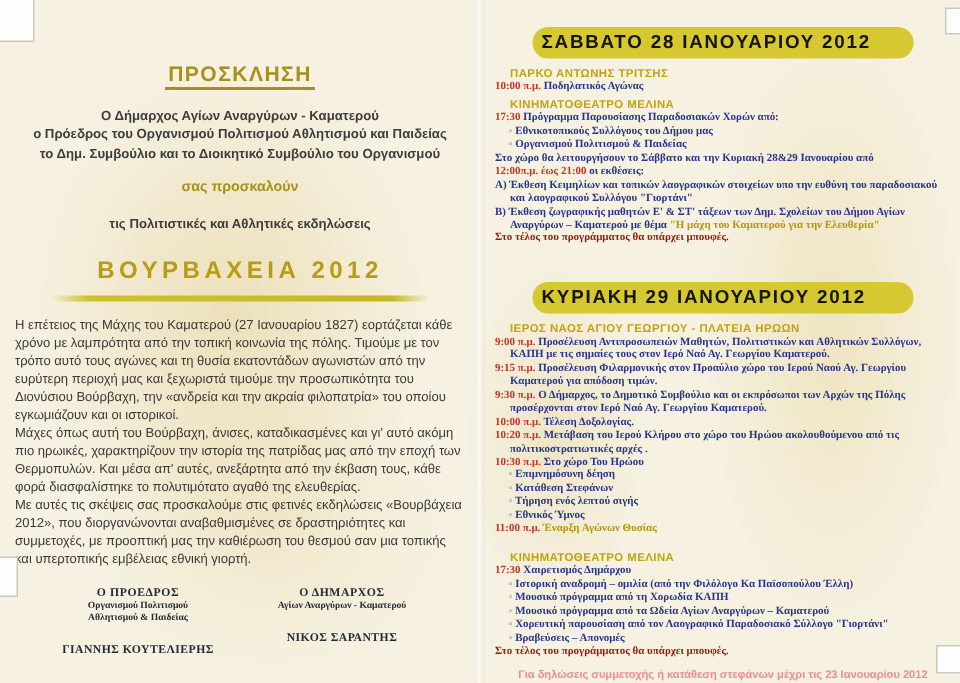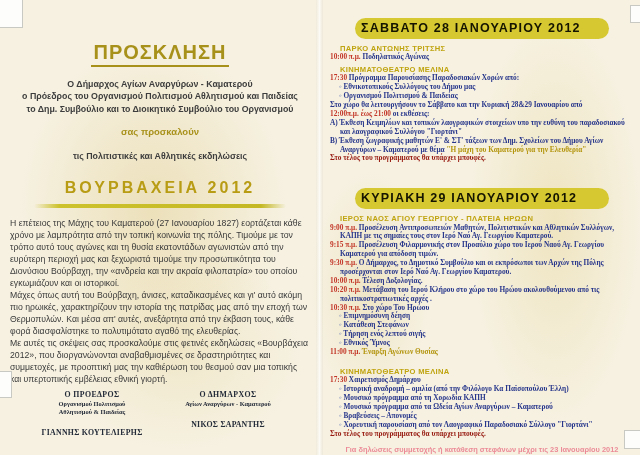--- a/index.html
+++ b/index.html
@@ -29,21 +29,21 @@
   .c-tr{right:-1px;top:5px;width:10px;height:16px;border-right:none;}
   .c-bl{left:-1px;top:371px;width:11px;height:25px;}
   .c-br{right:-1px;bottom:6px;width:15px;height:17px;}
 
   .col{position:relative;width:320px;height:455px;box-sizing:border-box;}
   .col.left{display:flex;flex-direction:column;padding:13px 10px 12px 10px;}
   .col.right{padding:18px 6px 8px 10px;box-sizing:border-box;}
 
   
   .ctr{text-align:center;}
-  .main-title{font-size:20px;font-weight:bold;color:#a8911a;letter-spacing:1px;
+  .main-title{font-size:14px;font-weight:bold;color:#a8911a;letter-spacing:1px;
               display:inline-block;border-bottom:2px solid #a8911a;padding:0 2px 1px 2px;margin-top:28px;}
   .intro{margin-top:11px;font-size:8.8px;line-height:1.4;font-weight:bold;color:#3d3d3d;}
   .invite-phrase{margin-top:11px;font-size:9.5px;font-weight:bold;color:#a8911a;}
   .attend{margin-top:13px;font-size:8.8px;line-height:1.4;font-weight:bold;color:#3d3d3d;}
   .event-title{margin-top:17px;font-size:16px;font-weight:bold;color:#b89c14;letter-spacing:3px;}
   .event-sub{margin-top:3px;font-size:8.8px;line-height:1.38;font-weight:bold;color:#3d3d3d;}
   .gold-divider{margin:7px auto 0 auto;width:252px;height:3.5px;border-radius:2px;
       background:linear-gradient(90deg, rgba(205,194,40,0), #cdc22c 10%, #c4b824 90%, rgba(205,194,40,0));}
   .paras{margin-top:9px;font-size:8.7px;line-height:1.38;color:#3a3a3a;}
   .paras p{margin:0;}
@@ -155,22 +155,22 @@
         <div class="pl k-bullet"><span class="blt">◦ </span><span class="txt">Κατάθεση Στεφάνων</span></div>
         <div class="pl k-bullet"><span class="blt">◦ </span><span class="txt">Τήρηση ενός λεπτού σιγής</span></div>
         <div class="pl k-bullet"><span class="blt">◦ </span><span class="txt">Εθνικός Ύμνος</span></div>
         <div class="pl k-entry-gold"><span class="time">11:00 π.μ. </span><span class="txt">Έναρξη Αγώνων Θυσίας</span></div>
         <div class="pl k-spacer"></div>
         <div class="pl k-venue"><span class="txt">ΚΙΝΗΜΑΤΟΘΕΑΤΡΟ ΜΕΛΙΝΑ</span></div>
         <div class="pl k-entry"><span class="time">17:30 </span><span class="txt">Χαιρετισμός Δημάρχου</span></div>
         <div class="pl k-bullet"><span class="blt">◦ </span><span class="txt">Ιστορική αναδρομή – ομιλία (από την Φιλόλογο Κα Παϊσοπούλου Έλλη)</span></div>
         <div class="pl k-bullet"><span class="blt">◦ </span><span class="txt">Μουσικό πρόγραμμα από τη Χορωδία ΚΑΠΗ</span></div>
         <div class="pl k-bullet"><span class="blt">◦ </span><span class="txt">Μουσικό πρόγραμμα από τα Ωδεία Αγίων Αναργύρων – Καματερού</span></div>
+        <div class="pl k-bullet"><span class="blt">◦ </span><span class="txt">Χορευτική  παρουσίαση από τον Λαογραφικό Παραδοσιακό Σύλλογο "Γιορτάνι"</span></div>
         <div class="pl k-bullet"><span class="blt">◦ </span><span class="txt">Βραβεύσεις – Απονομές</span></div>
-        <div class="pl k-bullet"><span class="blt">◦ </span><span class="txt">Χορευτική  παρουσίαση από τον Λαογραφικό Παραδοσιακό Σύλλογο "Γιορτάνι"</span></div>
         <div class="pl k-note"><span class="txt">Στο τέλος του προγράμματος θα υπάρχει μπουφές.</span></div>
       </div>
 
     <div class="footer-note">
       <div>Για δηλώσεις συμμετοχής ή κατάθεση στεφάνων μέχρι τις 23 Ιανουαρίου 2012</div>
       <div>καθημερινά από τις 09:00 – 15:00 στα τηλέφωνα 213 2039962 &amp; 2102382519</div>
     </div>
   </div>
 
   <div class="fold"></div>

